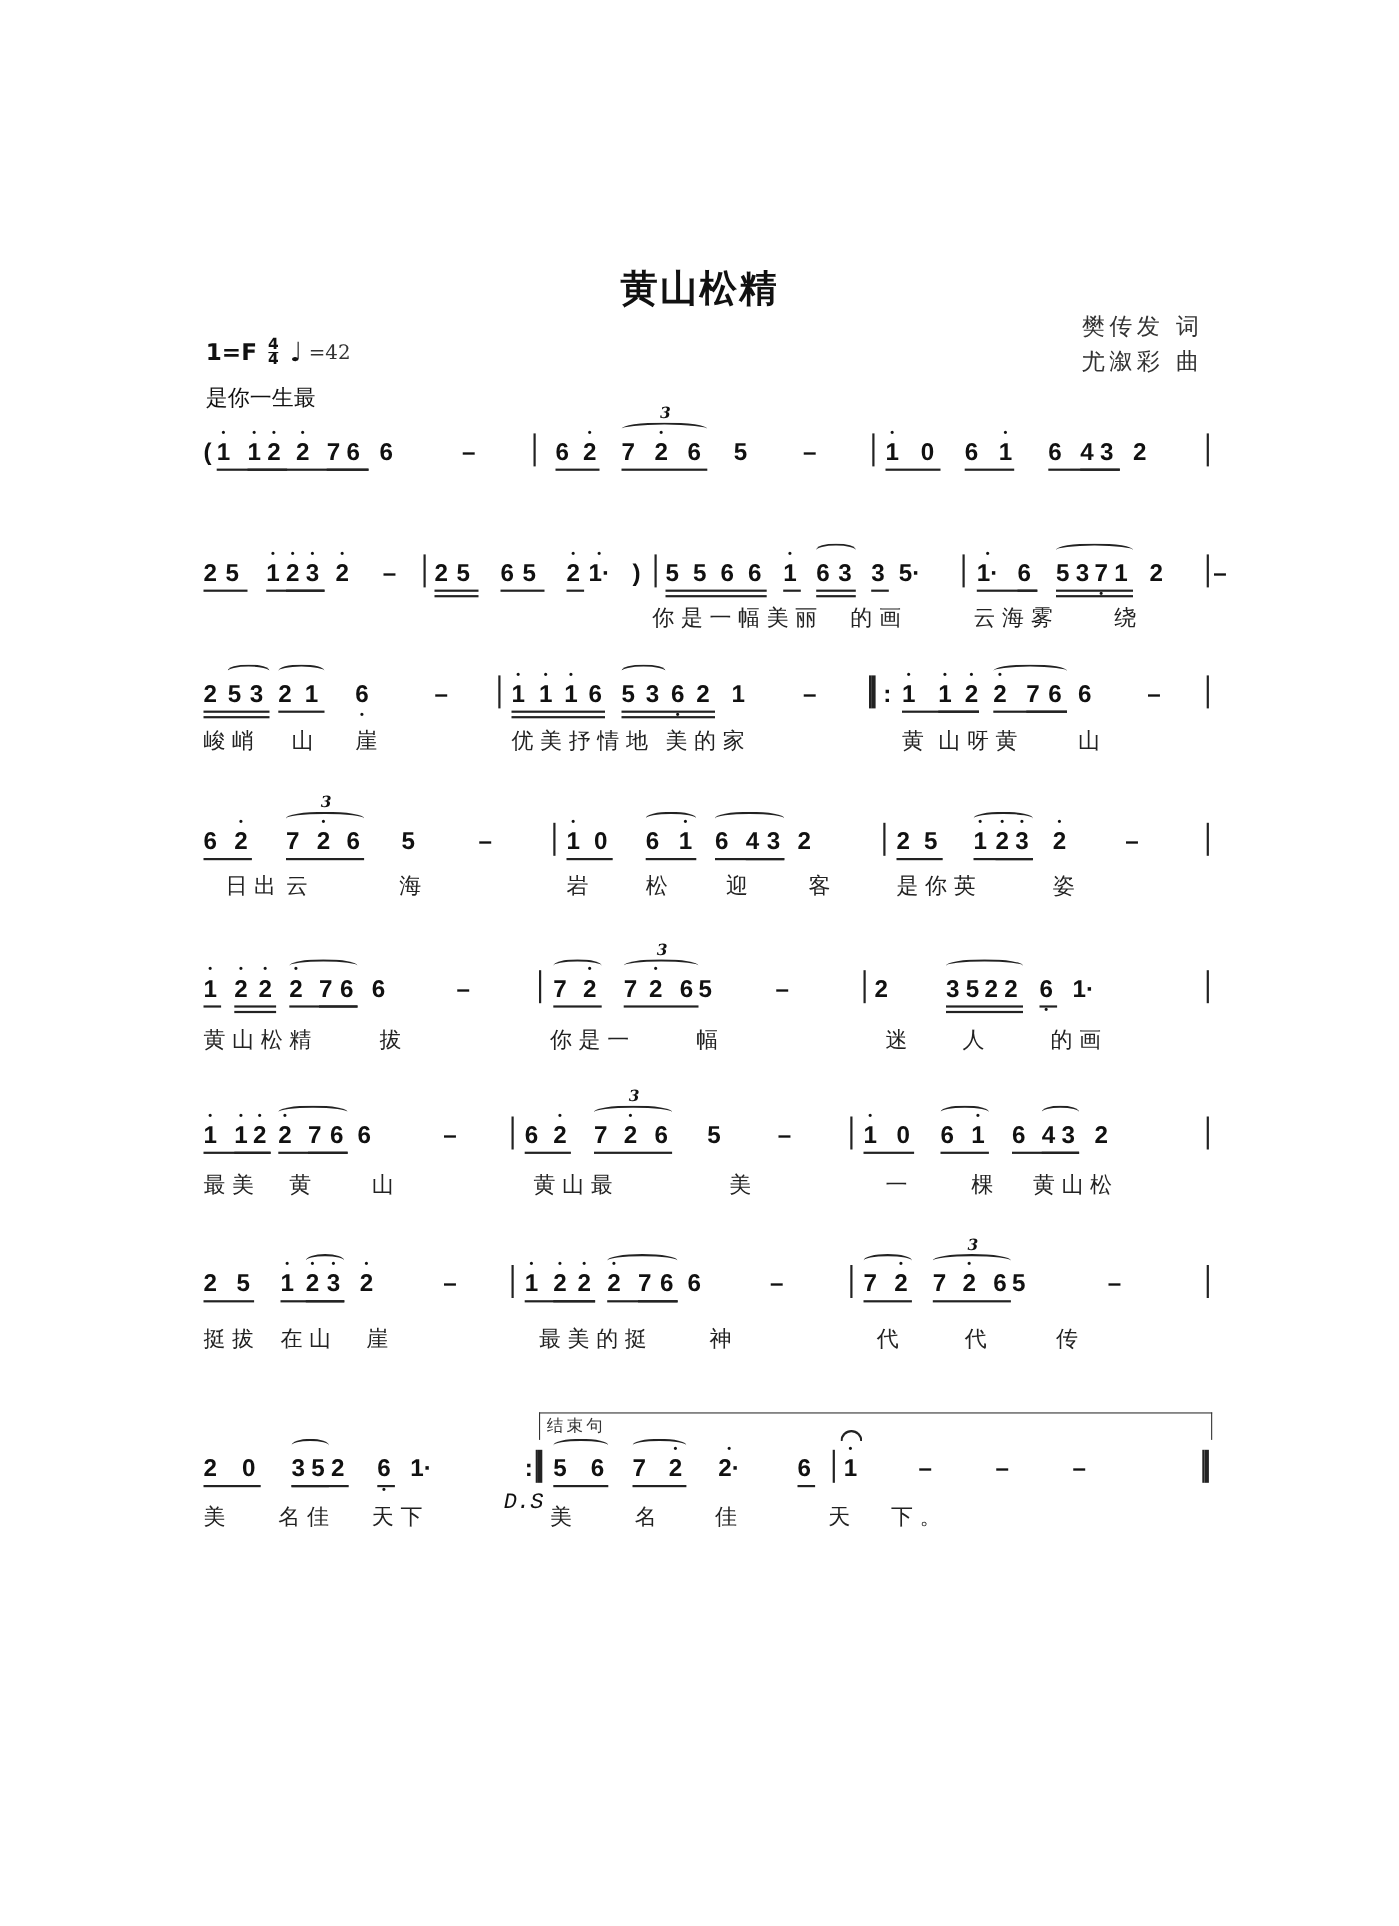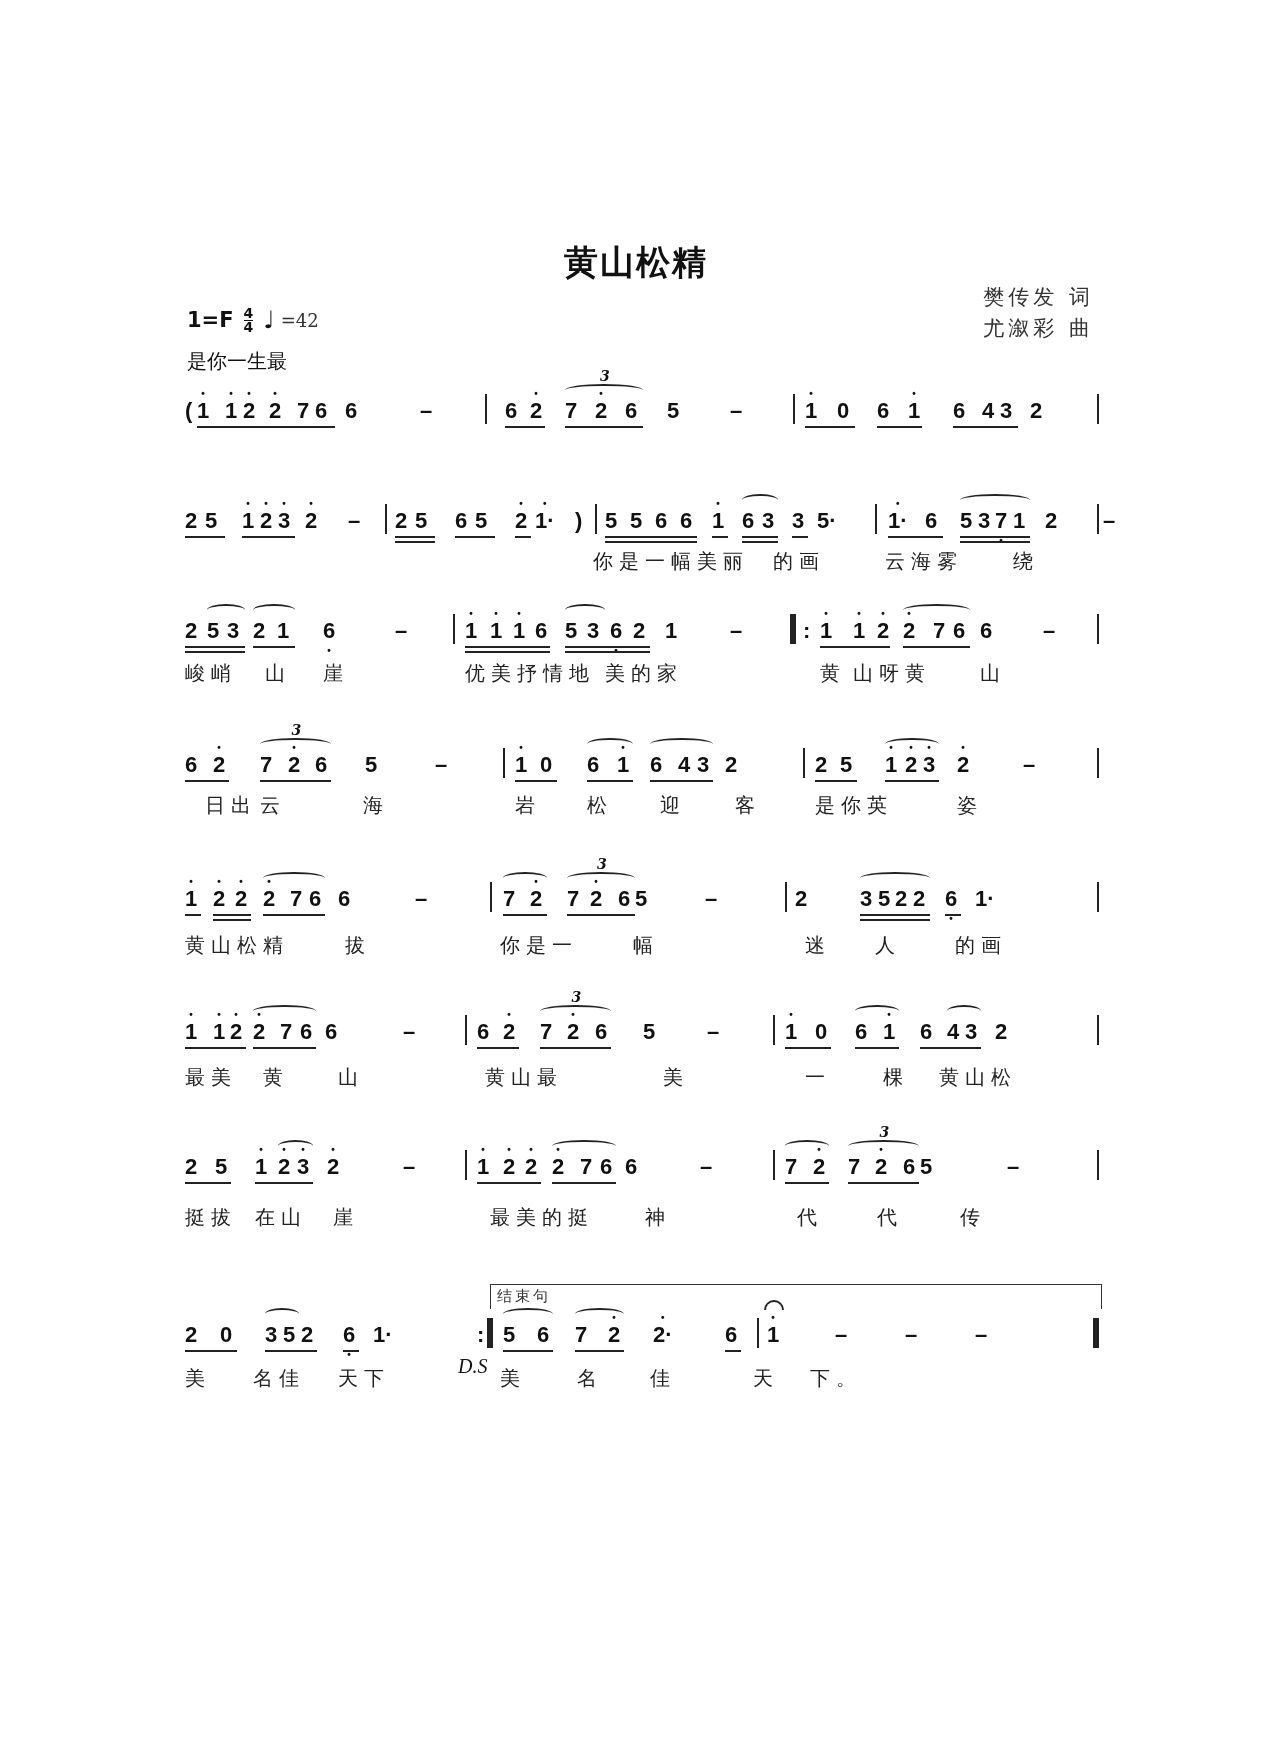--- a/index.html
+++ b/index.html
@@ -19,21 +19,21 @@
   .ntok .up{top:-9px;} .ntok .dn{bottom:-12px;}
   .bar{position:absolute;top:-4px;width:2px;height:30px;background:#222;}
   .bar.dbl{width:6px;background:none;border-left:2px solid #222;border-right:4px solid #222;box-sizing:border-box;}
   .ul{position:absolute;height:2px;background:#222;}
   .slur{position:absolute;border-top:2px solid #222;border-radius:50% 50% 0 0;height:10px;}
   .trip{position:absolute;font-family:"DejaVu Serif",serif;font-style:italic;font-weight:bold;font-size:14px;}
   .lyr{position:absolute;left:185px;width:920px;height:28px;}
   .ly{position:absolute;top:0;font-family:"DejaVu Serif",serif;font-size:20px;color:#222;}
   #volta{left:490px;top:1284px;width:610px;height:24px;border-top:1px solid #333;border-left:1px solid #333;border-right:1px solid #333;}
   #volta span{position:absolute;left:6px;top:2px;font-family:"DejaVu Serif",serif;font-size:15px;color:#333;letter-spacing:3px;}
-  #ds{left:458px;top:1355px;font-family:Liberation Serif, serif;font-style:italic;font-size:20px;text-align:right;}
+  #ds{left:458px;top:1355px;font-family:Liberation Mono, monospace;font-style:italic;font-size:20px;text-align:right;}
   .fermata{position:absolute;width:16px;height:8px;border:2px solid #222;border-bottom:none;border-radius:10px 10px 0 0;}
 </style>
 </head>
 <body>
 
 <div id="title" class="abs">黄山松精</div>
 <div class="abs credit" style="top:283px;">樊传发  词</div>
 <div class="abs credit" style="top:314px;">尤溆彩  曲</div>
 
 <div id="key" class="abs">

